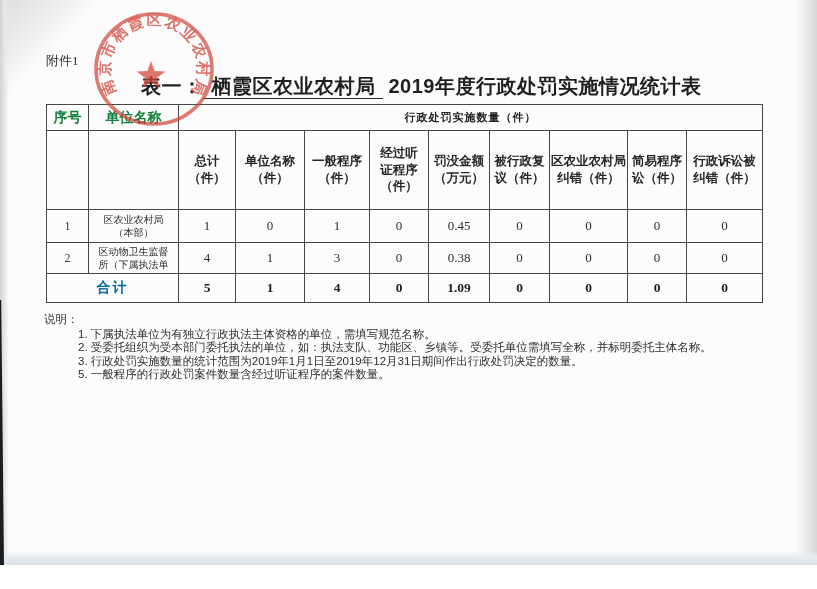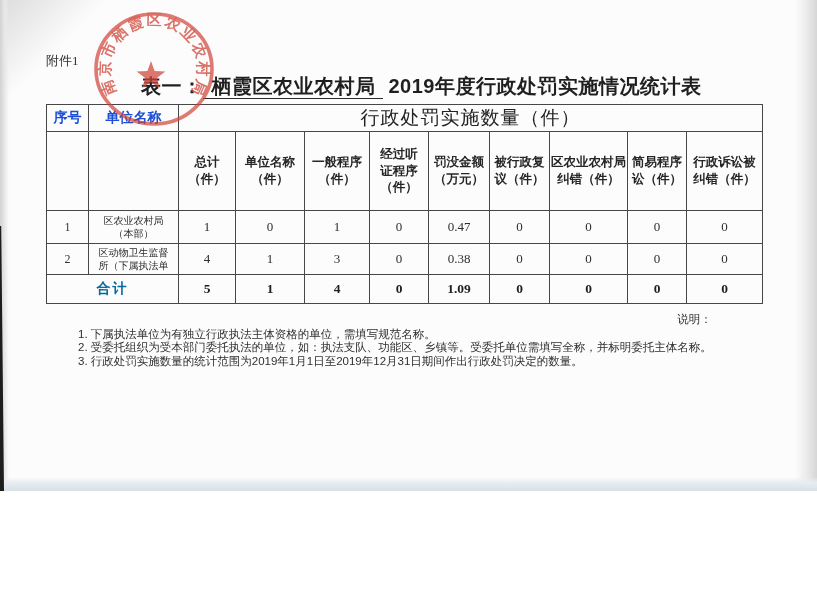--- a/index.html
+++ b/index.html
@@ -1,17 +1,17 @@
 <!DOCTYPE html>
 <html><head>
 <meta charset="utf-8">
 <style>
   html,body{margin:0;padding:0;background:#ffffff;}
   #page{
-    position:relative;width:817px;height:491px;overflow:hidden;
+    position:relative;width:817px;height:565px;overflow:hidden;
     background:#fcfcfc;
     font-family:"Liberation Sans",sans-serif;
     color:#2b2b2b;
   }
   
   .edge-left{position:absolute;left:0;top:0;width:9px;height:100%;
     background:linear-gradient(to right,#d2d2d2 0%,#e9e9e9 55%,rgba(255,255,255,0) 100%);}
   .corner-tl{position:absolute;left:0;top:0;width:120px;height:120px;
     background:linear-gradient(135deg,#dcdcdc 0%,rgba(255,255,255,0) 45%);}
   .edge-right{position:absolute;right:0;top:0;width:22px;height:100%;
@@ -27,31 +27,31 @@
   .title{position:absolute;left:141px;top:73px;font-size:20px;font-weight:bold;
     color:#1f1f1f;letter-spacing:0.5px;white-space:nowrap;text-align:right;}
   .title .u{border-bottom:1.6px solid #2a2a2a;padding:0 7px 1px 9px;}
   .title .sp{display:inline-block;width:6px;}
   
   table.stats{position:absolute;left:46px;top:104px;border-collapse:collapse;
     table-layout:fixed;width:716px;}
   table.stats td{border:1px solid #474747;text-align:center;vertical-align:middle;
     padding:0 1px;overflow:hidden;}
   table.stats{border:1.5px solid #3d3d3d;}
-  td.h1{font-size:14px;font-weight:bold;color:#1d4ed8;}
-  td.group{font-size:19px;font-weight:normal;letter-spacing:1px;color:#222;}
+  td.h1{font-size:14px;font-weight:bold;color:#15803d;}
+  td.group{font-size:11px;font-weight:bold;letter-spacing:1px;color:#222;}
   td.subhead{font-size:12.5px;font-weight:bold;white-space:pre-line;line-height:1.35;color:#262626;}
   td.seq{font-family:"Liberation Serif",serif;font-size:12px;color:#333;}
   td.unitname{font-size:10px;white-space:pre-line;line-height:1.35;color:#2d2d2d;}
   td.num{font-family:"Liberation Serif",serif;font-size:13px;color:#2e2e2e;}
   td.totlabel{font-size:14px;font-weight:bold;color:#0369a1;letter-spacing:2px;}
   td.totnum{font-family:"Liberation Serif",serif;font-size:13.5px;font-weight:bold;color:#1f1f1f;}
   
   .notes{position:absolute;left:44px;top:313px;font-size:11.5px;color:#2f2f2f;line-height:13.6px;}
-  .notes .head{margin-bottom:1px;text-align:right;}
+  .notes .head{margin-bottom:1px;}
   .notes .item{margin-left:34px;}
   
   .stamp{position:absolute;left:88px;top:6px;opacity:0.82;pointer-events:none;}
 </style>
 </head>
 <body>
 
 <div id="page">
 
   <div class="corner-tl"></div>
@@ -108,21 +108,21 @@
 纠错（件）</td>
     </tr>
     <tr style="height:33px">
       <td class="seq">1</td>
       <td class="unitname">区农业农村局
 （本部）</td>
       <td class="num">1</td>
       <td class="num">0</td>
       <td class="num">1</td>
       <td class="num">0</td>
-      <td class="num">0.47</td>
+      <td class="num">0.45</td>
       <td class="num">0</td>
       <td class="num">0</td>
       <td class="num">0</td>
       <td class="num">0</td>
     </tr>
     <tr style="height:31px">
       <td class="seq">2</td>
       <td class="unitname">区动物卫生监督
 所（下属执法单</td>
       <td class="num">4</td>
@@ -148,20 +148,21 @@
       <td class="totnum">0</td>
     </tr>
   </tbody>
     </table>
 
   <div class="notes">
     <div class="head">说明：</div>
     <div class="item">1. 下属执法单位为有独立行政执法主体资格的单位，需填写规范名称。</div>
     <div class="item">2. 受委托组织为受本部门委托执法的单位，如：执法支队、功能区、乡镇等。受委托单位需填写全称，并标明委托主体名称。</div>
     <div class="item">3. 行政处罚实施数量的统计范围为2019年1月1日至2019年12月31日期间作出行政处罚决定的数量。</div>
+    <div class="item">5. 一般程序的行政处罚案件数量含经过听证程序的案件数量。</div>
   </div>
 
   <svg class="stamp" width="132" height="130" viewBox="0 0 132 130">
     <ellipse cx="66" cy="63" rx="58" ry="55" fill="none" stroke="#cf4337" stroke-width="3.6" opacity="0.85"></ellipse>
     <polygon fill="#cf4337" opacity="0.88" points="63,55 59.4,65 48.7,65.4 57.1,71.9 54.2,82.1 63,76.2 71.8,82.1 68.9,71.9 77.3,65.4 66.6,65"></polygon>
     <defs>
       <path id="stampArc" d="M 28.7 86.3 A 44 44 0 1 1 103.3 86.3" fill="none"></path>
     </defs>
     <text font-size="15" font-weight="bold" fill="#cf4337" opacity="0.9" letter-spacing="2.2">
       <textPath href="#stampArc" startOffset="0">南京市栖霞区农业农村局</textPath>

